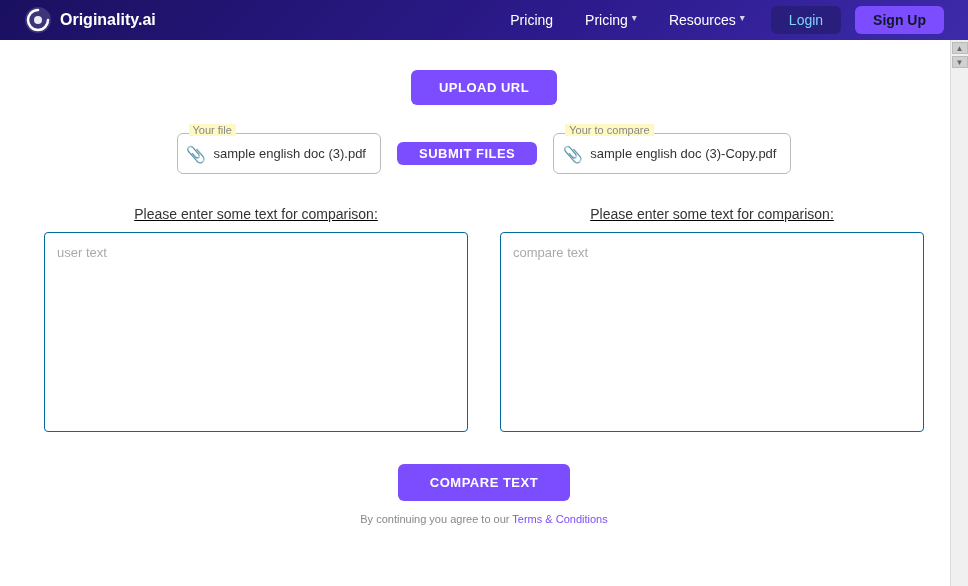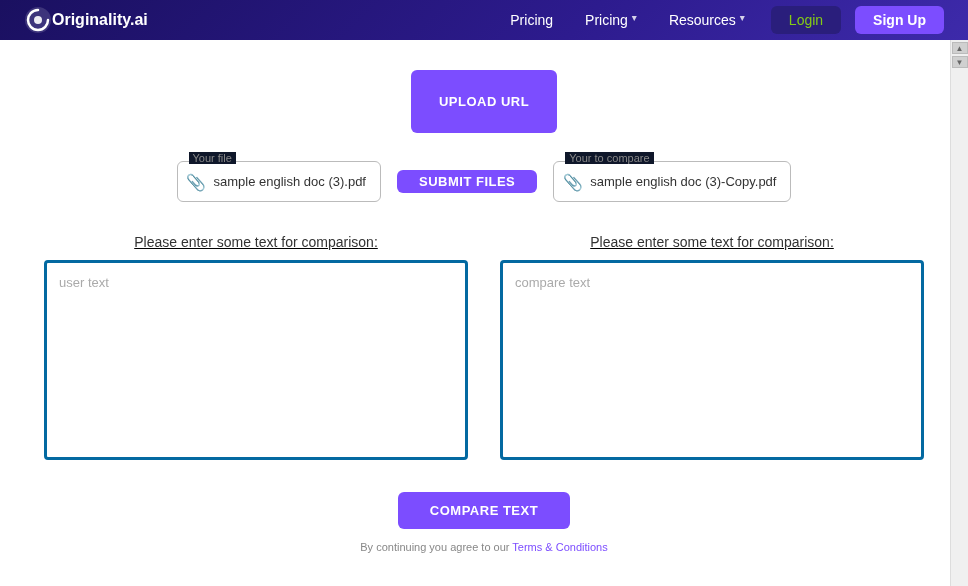--- a/index.html
+++ b/index.html
@@ -8,47 +8,47 @@
     
     nav {
       background: linear-gradient(135deg, #1a1060 0%, #2d1b8e 60%, #3d2aaa 100%);
       height: 40px;
       display: flex;
       align-items: center;
       padding: 0 24px;
       gap: 0;
     }
     .nav-logo {
-      display: flex; align-items: center; 
+      display: flex; align-items: center; gap: 8px;
       color: #fff; font-weight: 700; font-size: 16px;
       margin-right: auto;
       text-decoration: none;
     }
     .nav-logo-icon {
       width: 28px; height: 28px;
     }
     .nav-links {
       display: flex; align-items: center; gap: 8px;
     }
     .nav-link {
       color: #fff; font-size: 14px; padding: 4px 12px;
       text-decoration: none; display: flex; gap: 4px;
       cursor: pointer;
     }
     .nav-chevron {
       font-size: 10px; opacity: 0.8;
     }
     .nav-btn-login {
-      background: #2a1e7c; color: #84cc16;
+      background: #2a1e7c; color: #7dd3fc;
       border: none; border-radius: 6px;
       padding: 6px 18px; font-size: 14px;
       cursor: pointer; margin-left: 6px;
     }
     .nav-btn-signup {
-      background: #7c4dff; color: #ffffff;
+      background: #7c4dff; color: #0f172a;
       border: none; border-radius: 6px;
       padding: 6px 18px; font-size: 14px;
       cursor: pointer; margin-left: 6px; font-weight: 600;
     }
 
     
     .main-container {
       background: #fff;
       min-height: 546px;
       position: relative;
@@ -76,38 +76,38 @@
 
     
     .upload-url-row {
       display: flex; justify-content: center;
       margin-bottom: 28px;
       margin-top: 10px;
     }
     .btn-upload-url {
       background: #7c4dff; color: #fff;
       border: none; border-radius: 6px;
-      padding: 24px 28px; font-size: 13px; font-weight: 700;
+      padding: 10px 28px; font-size: 13px; font-weight: 700;
       letter-spacing: 0.5px; cursor: pointer;
       text-transform: uppercase;
     }
 
     
     .files-row {
       display: flex; align-items: center; justify-content: center;
       gap: 16px;
       margin-bottom: 32px;
     }
     .file-field-wrapper {
       position: relative;
       min-width: 200px;
     }
     .file-field-label {
       position: absolute; top: -9px; left: 12px;
-      background: #0f172a; padding: 0 4px;
+      background: #fef9c3; padding: 0 4px;
       font-size: 11px; color: #888;
     }
     .file-field {
       border: 1px solid #bbb; border-radius: 6px;
       padding: 12px 14px 12px 36px;
       font-size: 13px; color: #333;
       min-width: 200px;
       background: #fff;
       display: flex; align-items: center; gap: 8px;
     }
@@ -130,21 +130,21 @@
     }
     .text-compare-col {
       flex: 1; max-width: 440px;
     }
     .text-compare-label {
       font-size: 14px; color: #333;
       margin-bottom: 10px; text-align: center;
     }
     .text-compare-textarea {
       width: 100%; height: 200px;
-      border: 3px solid #0369a1; border-radius: 4px;
+      border: 1px solid #0369a1; border-radius: 4px;
       padding: 12px; font-size: 13px; color: #666;
       resize: none; outline: none;
       font-family: inherit;
     }
     .text-compare-textarea::placeholder { color: #aaa; }
 
     
     .compare-btn-row {
       display: flex; justify-content: center;
       margin-top: 28px;

